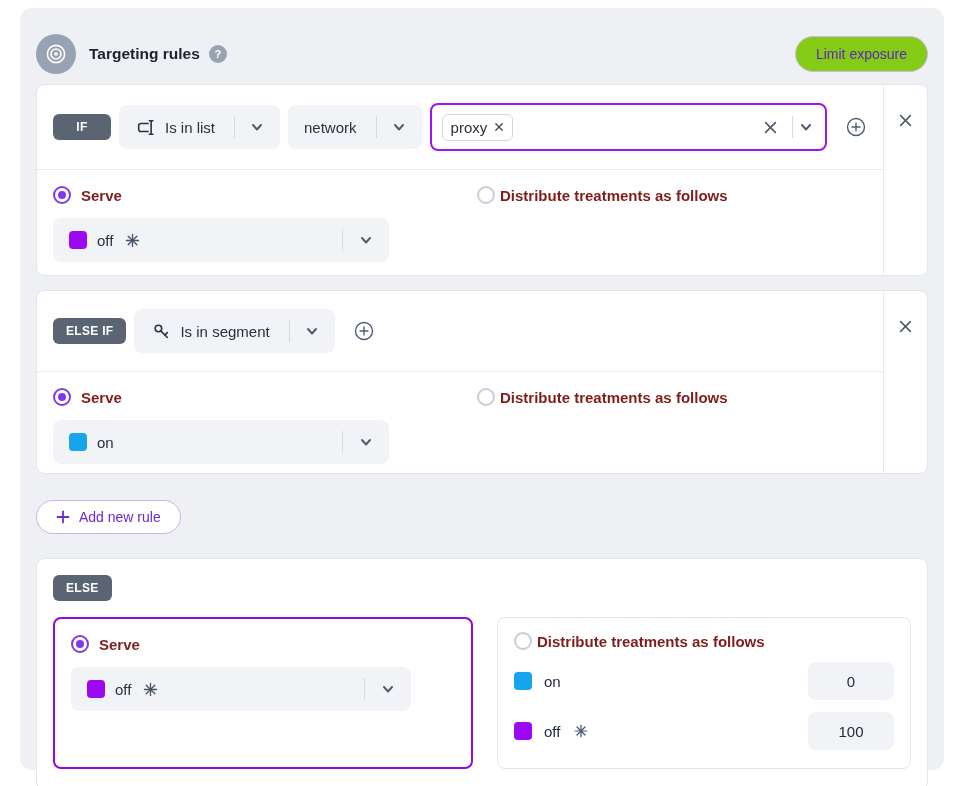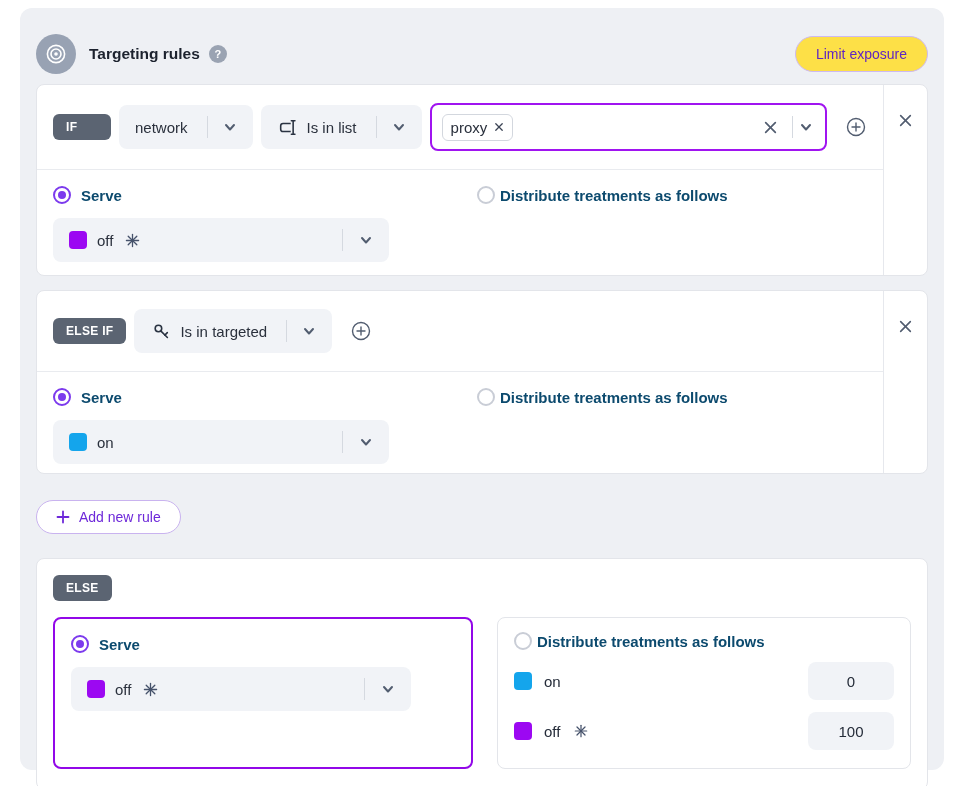--- a/index.html
+++ b/index.html
@@ -13,34 +13,34 @@
   .hdr-icon { width:40px; height:40px; border-radius:50%; background:#98a2b3;
     display:flex; align-items:center; justify-content:center; flex:0 0 auto; }
   .hdr-title { font-size:15.5px; font-weight:700; color:#1c222e; margin-left:13px; }
   .help { width:18px; height:18px; border-radius:50%; background:#9aa3b2; color:#fff;
     font-size:11px; font-weight:700; display:flex; align-items:center; justify-content:center;
     margin-left:9px; cursor:default; }
   .hdr-sp { flex:1; }
   .pill-btn { border-radius:999px; font-size:14px; padding:9px 20px; border:1px solid transparent;
     background:transparent; cursor:pointer; white-space:nowrap; }
   .pill-disabled { border-color:#e2e4e9; color:#c6cad4; }
-  .pill-purple { border-color:#cdb9f2; color:#5f24c2; background:#fde047; margin-left:12px; font-weight:500; }
+  .pill-purple { border-color:#cdb9f2; color:#5f24c2; background:#84cc16; margin-left:12px; font-weight:500; }
 
   
   .card { background:#fff; border:1px solid #e3e5ea; border-radius:8px; display:flex;
     overflow:hidden; }
   .card + .card { margin-top:14px; }
   .card-main { flex:1; min-width:0; }
   .card-side { flex:0 0 44px; border-left:1px solid #e6e8ed; display:flex;
     justify-content:center; align-items:flex-start; padding-top:24px; }
   .cond-row { display:flex; align-items:center; padding:18px 16px; gap:8px;
     border-bottom:1px solid #e9ebef; }
   .badge { background:#5b6472; color:#fff; font-size:12px; font-weight:700;
     letter-spacing:.3px; border-radius:6px; padding:6px 13px; min-width:58px;
-    text-align:left; white-space:nowrap; flex:0 0 auto; }
+    text-align:center; white-space:nowrap; flex:0 0 auto; }
   .select-pill { background:#f1f3f7; border-radius:8px; height:44px; display:flex;
     align-items:center; padding:0 12px 0 16px; gap:9px; font-size:15px; color:#2a303c;
     cursor:pointer; flex:0 0 auto; }
   .vdiv { width:1px; height:22px; background:#d5d9e0; margin:0 2px 0 10px; flex:0 0 auto; }
   .chev-btn, .x-btn { display:flex; align-items:center; justify-content:center;
     padding:4px; cursor:pointer; flex:0 0 auto; }
   .ms { flex:1 1 auto; min-width:0; height:48px; background:#fff; border:2px solid #a014f0;
     border-radius:8px; display:flex; align-items:center; padding:0 8px 0 10px; }
   .chip { display:flex; align-items:center; gap:7px; border:1px solid #d3d7de; border-radius:6px;
     padding:4px 8px; font-size:15px; color:#2a303c; background:#fff; }
@@ -52,21 +52,21 @@
   
   .serve-area { padding:16px; }
   .serve-row { display:flex; align-items:center; }
   .serve-col { flex:0 0 424px; display:flex; align-items:center; gap:10px; }
   .dist-col { flex:1; display:flex; align-items:center; gap:5px; }
   .radio { width:18px; height:18px; border-radius:50%; border:2px solid #c9cdd6; background:#fff;
     position:relative; cursor:pointer; flex:0 0 auto; }
   .radio.on { border-color:#7c3aed; }
   .radio.on::after { content:""; position:absolute; left:3px; top:3px; width:8px; height:8px;
     border-radius:50%; background:#7c3aed; }
-  .rlabel { font-size:15px; font-weight:700; color:#0c4a6e; }
+  .rlabel { font-size:15px; font-weight:700; color:#7f1d1d; }
   .treat-select { margin-top:14px; width:336px; max-width:100%; height:44px; background:#f1f3f7;
     border-radius:8px; display:flex; align-items:center; padding:0 12px 0 16px; gap:10px;
     font-size:15px; color:#2a303c; cursor:pointer; }
   .swatch { width:18px; height:18px; border-radius:4px; flex:0 0 auto; }
   .tgrow { flex:1; }
 
   
   .add-rule { margin:26px 0 24px 0; display:inline-flex; align-items:center; gap:9px;
     background:#fff; border:1px solid #c9b3ef; border-radius:999px; padding:8px 19px;
     color:#6d28d9; font-size:14px; cursor:pointer; }
@@ -108,41 +108,41 @@
     <button class="pill-btn pill-purple">Limit exposure</button>
   </div>
 
   
   <div class="card" style="height:192px;">
     <div class="card-main">
       <div class="cond-row">
         <span class="badge">IF</span>
 
         <div class="select-pill">
-          <span>network</span>
-          <span class="vdiv"></span>
-          <span class="chev-btn">
-            <svg width="14" height="14" viewBox="0 0 14 14" fill="none" stroke="#525d70" stroke-width="2" stroke-linecap="round" stroke-linejoin="round">
-                <polyline points="3,5 7,9.5 11,5"></polyline>
-              </svg>
-          </span>
-        </div>
-
-        <div class="select-pill">
           <span class="ast">
             <svg width="19" height="19" viewBox="0 0 18 18" fill="none">
               <rect x="1.6" y="5.2" width="11.6" height="7.6" rx="2.2" stroke="#2a3342" stroke-width="1.5"></rect>
               <line x1="13.4" y1="3.6" x2="13.4" y2="14.4" stroke="#f1f3f7" stroke-width="4.6"></line>
               <g stroke="#2a3342" stroke-width="1.5" stroke-linecap="round">
                 <line x1="13.4" y1="3.4" x2="13.4" y2="14.6"></line>
                 <path d="M11.7 2.6 h3.4 M11.7 15.4 h3.4"></path>
               </g>
             </svg>
           </span>
           <span>Is in list</span>
+          <span class="vdiv"></span>
+          <span class="chev-btn">
+            <svg width="14" height="14" viewBox="0 0 14 14" fill="none" stroke="#525d70" stroke-width="2" stroke-linecap="round" stroke-linejoin="round">
+                <polyline points="3,5 7,9.5 11,5"></polyline>
+              </svg>
+          </span>
+        </div>
+
+        <div class="select-pill">
+          <span>network</span>
           <span class="vdiv"></span>
           <span class="chev-btn">
             <svg width="14" height="14" viewBox="0 0 14 14" fill="none" stroke="#525d70" stroke-width="2" stroke-linecap="round" stroke-linejoin="round">
                 <polyline points="3,5 7,9.5 11,5"></polyline>
               </svg>
           </span>
         </div>
 
         <div class="ms">
           <span class="chip">
@@ -229,21 +229,21 @@
         <span class="badge">ELSE IF</span>
 
         <div class="select-pill">
           <span class="ast">
             <svg width="19" height="19" viewBox="0 0 18 18" fill="none" stroke="#2a3342" stroke-width="1.5" stroke-linecap="round" stroke-linejoin="round">
               <circle cx="6.1" cy="6.2" r="3.1"></circle>
               <path d="M8.5 8.6 L14.6 14.7"></path>
               <path d="M12.2 12.4 l2.3 -2.3"></path>
             </svg>
           </span>
-          <span>Is in targeted</span>
+          <span>Is in segment</span>
           <span class="vdiv"></span>
           <span class="chev-btn">
             <svg width="14" height="14" viewBox="0 0 14 14" fill="none" stroke="#525d70" stroke-width="2" stroke-linecap="round" stroke-linejoin="round">
                 <polyline points="3,5 7,9.5 11,5"></polyline>
               </svg>
           </span>
         </div>
 
 
         <span class="plus-btn">

